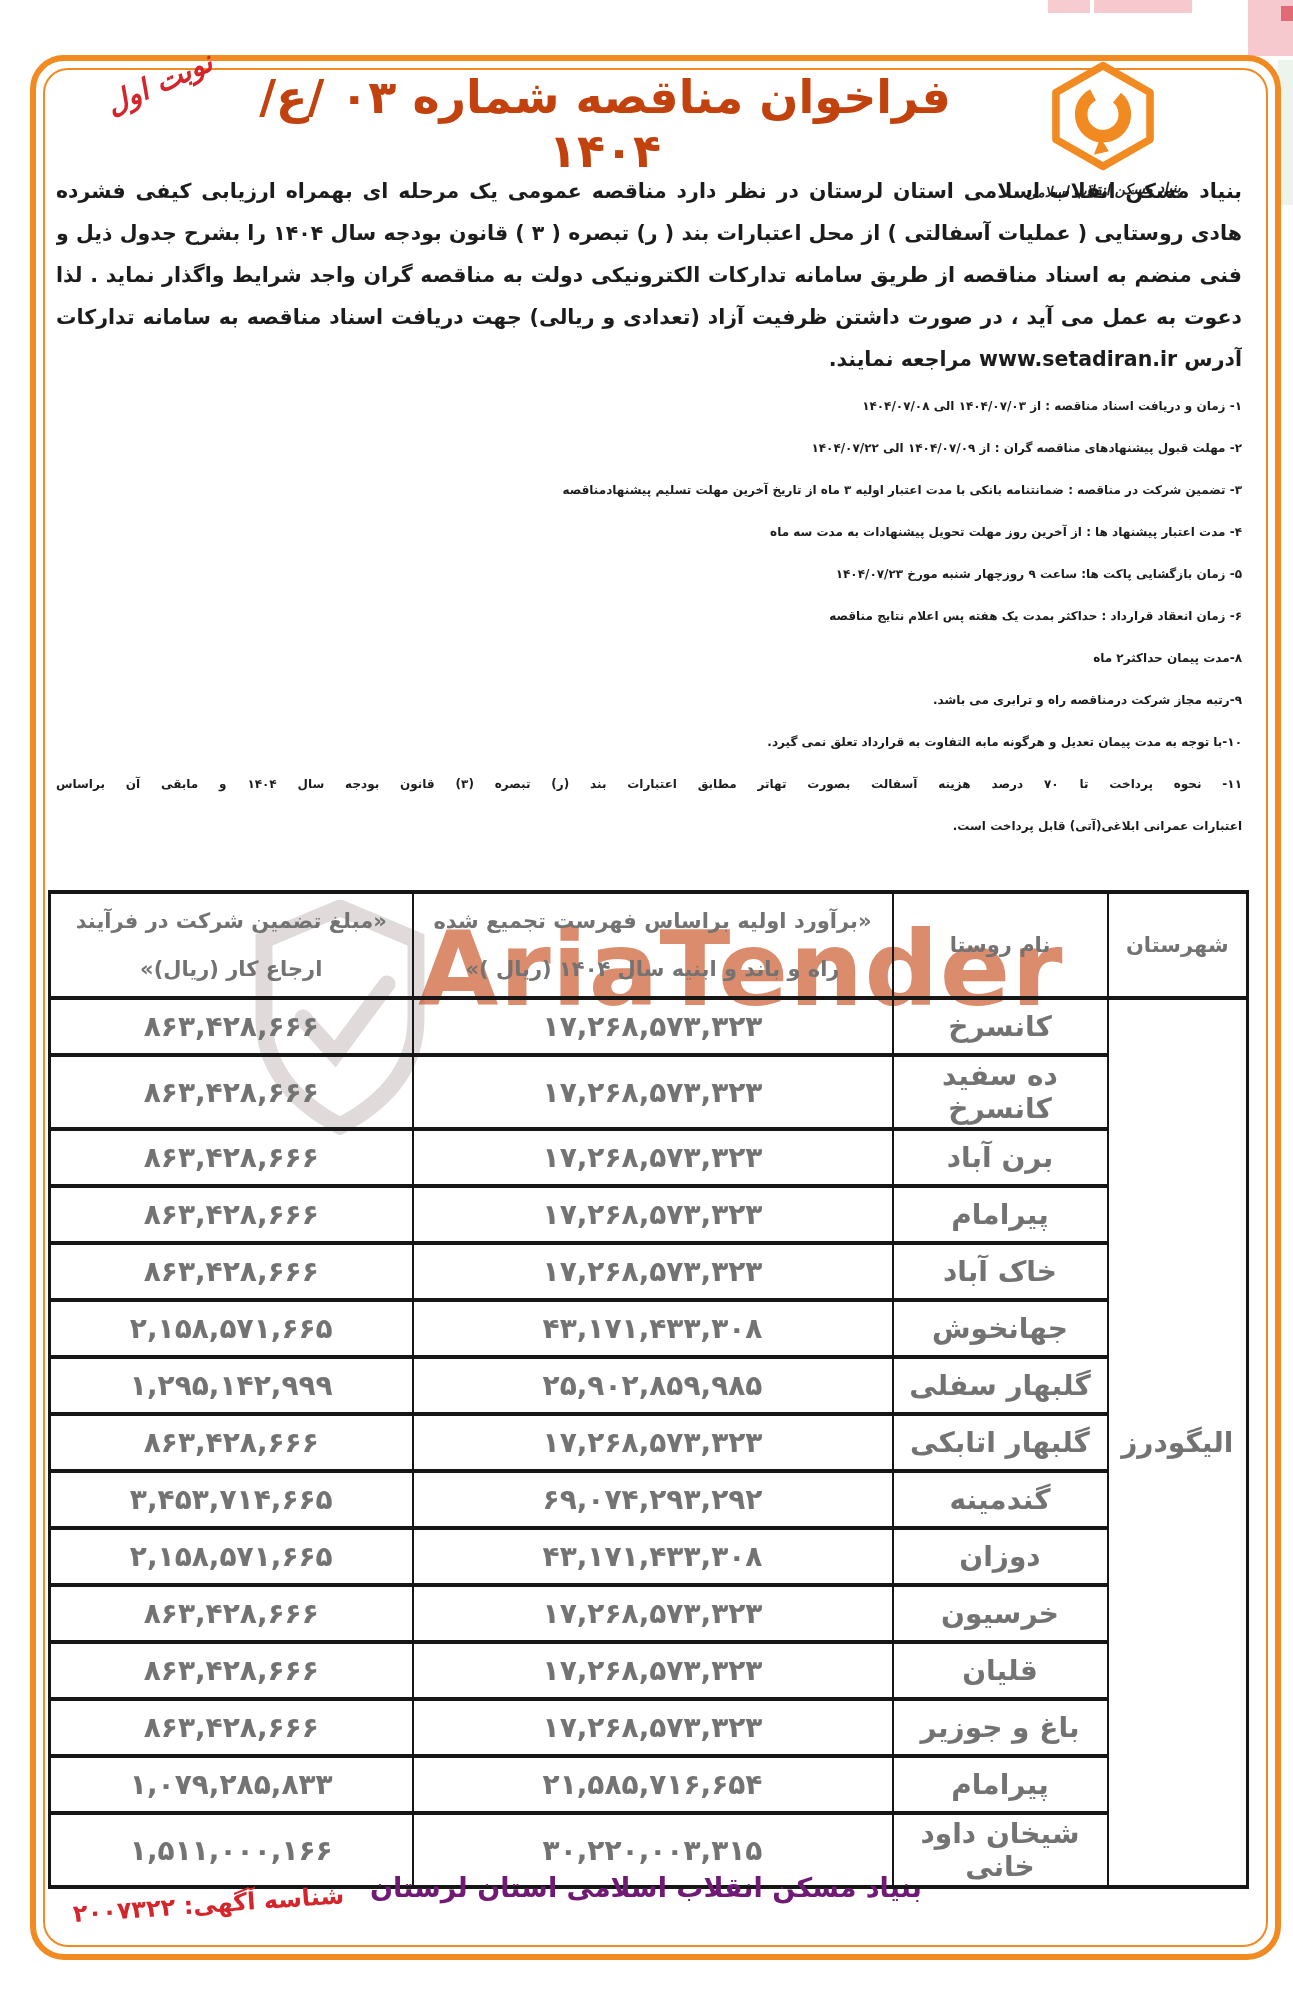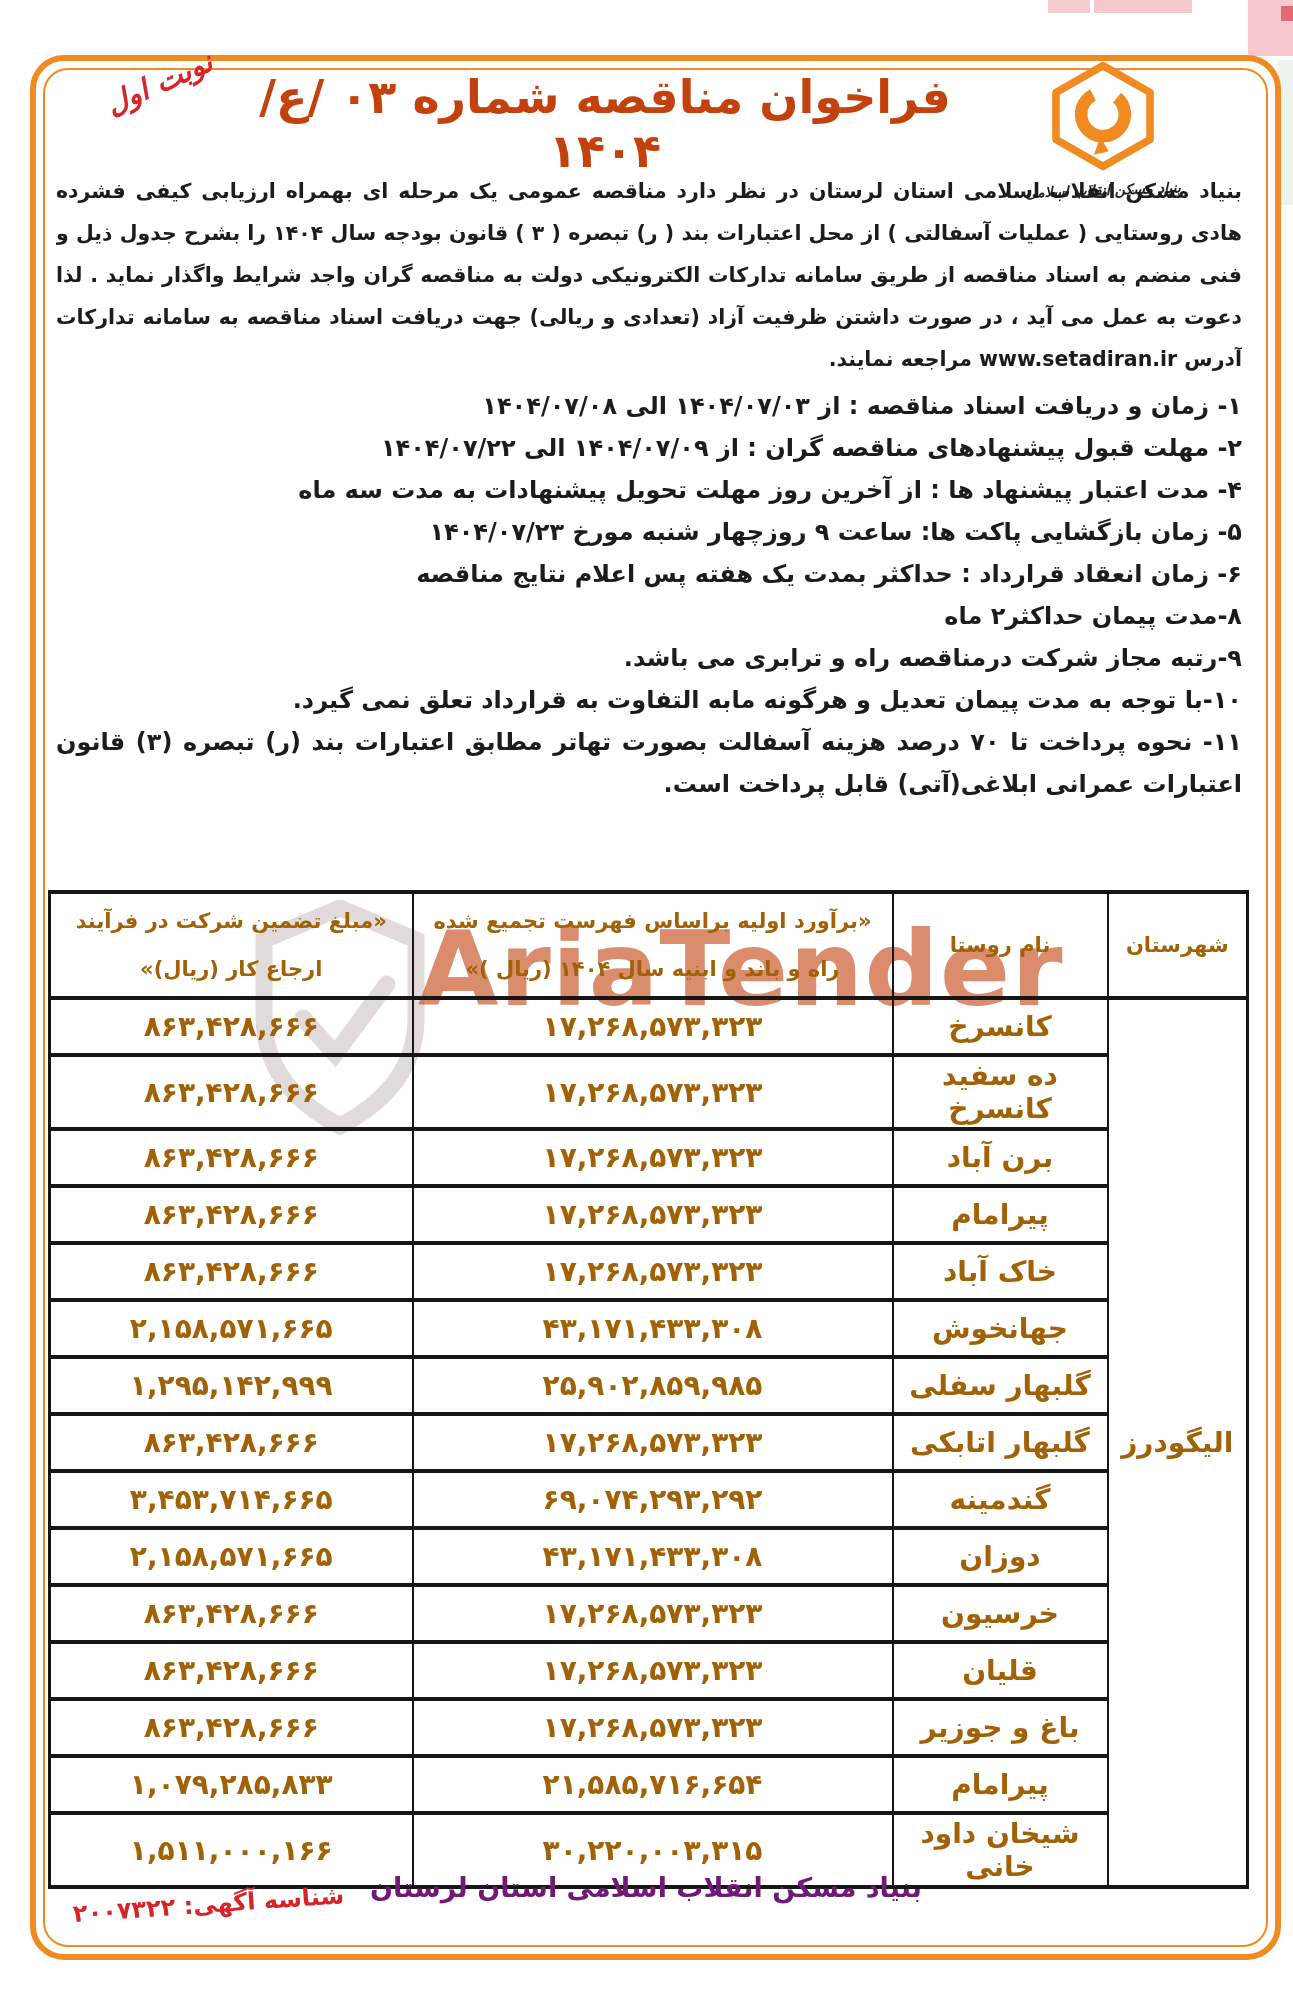--- a/index.html
+++ b/index.html
@@ -31,37 +31,37 @@
 
   .title { position:absolute; left:200px; top:70px; width:810px; z-index:3;
            color:#c2410c; font-size:46px; font-weight:bold; text-align:center; letter-spacing:0; }
 
   .intro { position:absolute; left:56px; top:170px; width:1186px; z-index:3;
            font-size:20.5px; font-weight:bold; color:#1c1c1c; }
   .intro .line { height:42px; line-height:42px; text-align:justify; text-align-last:justify; overflow:hidden; }
   .intro .line.last { text-align:center; text-align-last:right; }
 
   .items { position:absolute; left:56px; top:385px; width:1186px; z-index:3;
-           font-size:24px; font-weight:bold; color:#1c1c1c; }
+           font-size:12px; font-weight:bold; color:#1c1c1c; }
   .items .item { height:42px; line-height:42px; text-align:right; white-space:nowrap; overflow:visible; }
   .items .item.justified { white-space:normal; text-align:justify; text-align-last:justify; overflow:hidden; }
 
   
   .wm-shield { position:absolute; left:248px; top:900px; z-index:1; opacity:.55; }
   .wm-brand  { position:absolute; left:418px; top:908px; z-index:1; direction:ltr;
                font-size:104px; font-weight:bold; color:#c2410c; opacity:.6; letter-spacing:1px; }
   .wm-fa { position:absolute; left:140px; top:1046px; width:1010px; z-index:1; text-align:center;
            font-size:36px; font-weight:bold; color:#d5c7c7; opacity:.65; letter-spacing:11px; }
 
   table.tender { position:absolute; left:48px; top:890px; width:1198px; z-index:2;
                  border-collapse:collapse; table-layout:fixed; direction:rtl;
                  border:3px solid #161616; background:transparent; }
   table.tender th, table.tender td {
                  border:2.5px solid #161616; border-top-width:4px; border-bottom-width:4px;
-                 font-weight:bold; color:#a16207; text-align:center; vertical-align:middle;
+                 font-weight:bold; color:#737373; text-align:center; vertical-align:middle;
                  padding:2px 8px; background:transparent; }
   table.tender thead tr { height:106px; }
   table.tender th { font-size:21px; line-height:2.3; }
   table.tender tbody tr { height:57px; }
   table.tender td { font-size:28px; }
   td.county-cell { font-size:22px; }
 
   .footer-org { position:absolute; left:46px; top:1872px; width:1200px; z-index:3; text-align:center;
                 color:#701a75; font-size:27px; font-weight:bold; }
   .ad-id { position:absolute; left:74px; top:1900px; z-index:3; color:#D6242B;
@@ -99,20 +99,21 @@
     <div class="line">بنیاد مسکن انقلاب اسلامی استان لرستان در نظر دارد مناقصه عمومی یک مرحله ای بهمراه ارزیابی کیفی فشرده جهت اجرای پروژه طرح</div>
     <div class="line">هادی روستایی ( عملیات آسفالتی ) از محل اعتبارات بند ( ر) تبصره ( ۳ ) قانون بودجه سال ۱۴۰۴ را بشرح جدول ذیل و بر اساس مشخصات</div>
     <div class="line">فنی منضم به اسناد مناقصه از طریق سامانه تدارکات الکترونیکی دولت به مناقصه گران واجد شرایط واگذار نماید . لذا از پیمانکاران ذیصلاح</div>
     <div class="line">دعوت به عمل می آید ، در صورت داشتن ظرفیت آزاد (تعدادی و ریالی) جهت دریافت اسناد مناقصه به سامانه تدارکات الکترونیکی دولت به</div>
     <div class="line last">آدرس www.setadiran.ir مراجعه نمایند.</div>
   </div>
 
   <div class="items">
     <div class="item">۱- زمان و دریافت اسناد مناقصه : از ۱۴۰۴/۰۷/۰۳ الی ۱۴۰۴/۰۷/۰۸</div>
     <div class="item">۲- مهلت قبول پیشنهادهای مناقصه گران : از ۱۴۰۴/۰۷/۰۹ الی ۱۴۰۴/۰۷/۲۲</div>
+    <div class="item">۳- تضمین شرکت در مناقصه : ضمانتنامه بانکی  با مدت اعتبار اولیه ۳ ماه از تاریخ آخرین مهلت تسلیم پیشنهادمناقصه</div>
     <div class="item">۴- مدت اعتبار پیشنهاد ها : از آخرین روز مهلت تحویل پیشنهادات به مدت سه ماه</div>
     <div class="item">۵- زمان بازگشایی پاکت ها:  ساعت ۹ روزچهار شنبه مورخ ۱۴۰۴/۰۷/۲۳</div>
     <div class="item">۶- زمان انعقاد قرارداد : حداکثر بمدت یک هفته پس اعلام نتایج مناقصه</div>
     <div class="item">۸-مدت پیمان حداکثر۲ ماه</div>
     <div class="item">۹-رتبه مجاز شرکت درمناقصه راه و ترابری می باشد.</div>
     <div class="item">۱۰-با توجه به مدت پیمان تعدیل و هرگونه مابه التفاوت به قرارداد  تعلق نمی گیرد.</div>
     <div class="item justified">۱۱- نحوه پرداخت تا ۷۰ درصد هزینه آسفالت بصورت  تهاتر مطابق اعتبارات بند (ر) تبصره (۳) قانون بودجه سال ۱۴۰۴ و  مابقی آن براساس</div>
     <div class="item">اعتبارات عمرانی ابلاغی(آتی) قابل پرداخت است.</div>
   </div>
 

